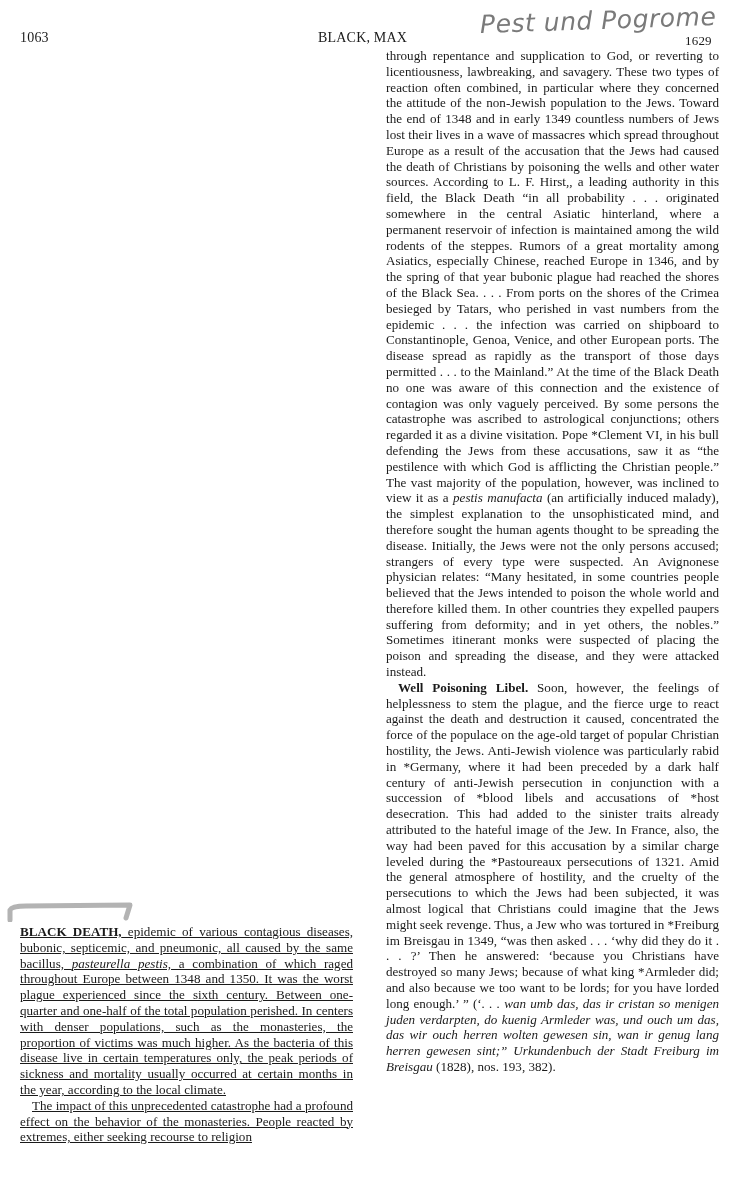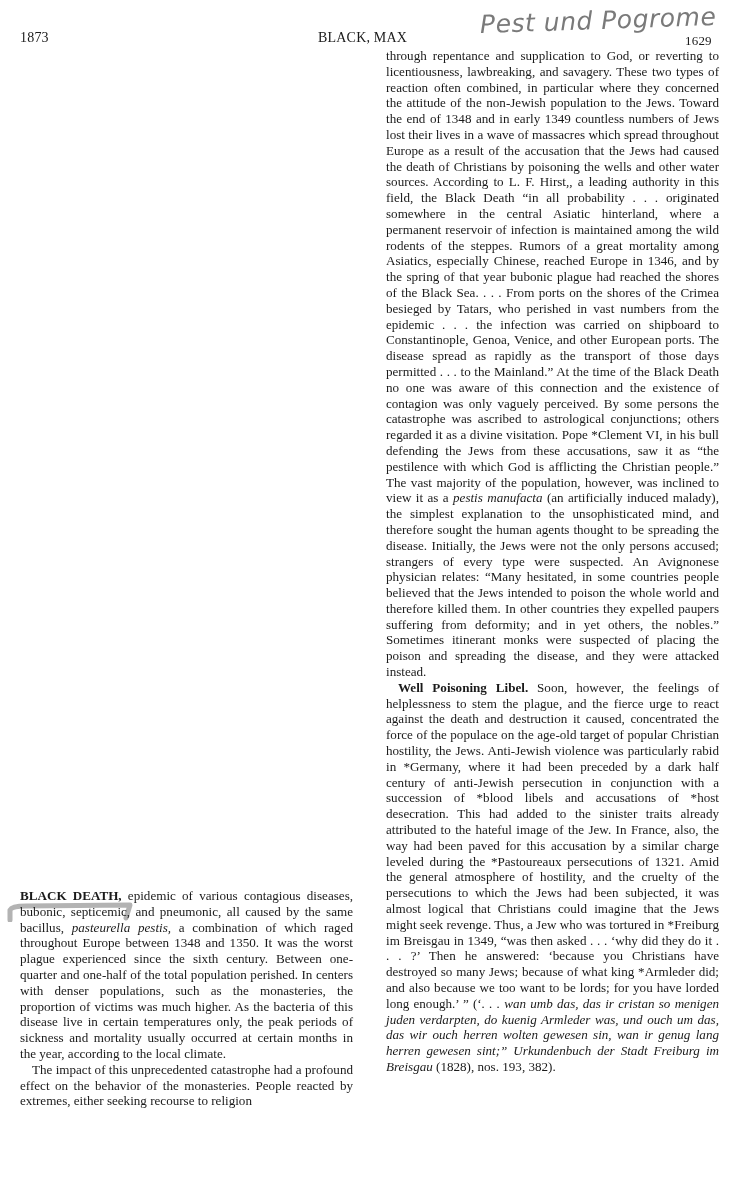--- a/index.html
+++ b/index.html
@@ -13,33 +13,33 @@
   #page-right { left: 685px; top: 33px; font-size: 13px; }
   #handwriting {
     position: absolute; left: 480px; top: 6px;
     font-family: "DejaVu Sans", sans-serif; font-size: 25px; color: #7a7a7a;
     font-style: italic; letter-spacing: 0.5px; transform: rotate(-2deg);
   }
   .col {
     position: absolute; font-size: 13.1px; line-height: 15.8px; text-align: justify;
   }
   #col-right { left: 386px; top: 48px; width: 333px; }
-  #col-left { left: 20px; top: 888px; width: 333px; }
+  #col-left { left: 20px; top: 924px; width: 333px; text-decoration: underline; }
   .col p { margin: 0; text-indent: 0; }
   .col p.indent { text-indent: 12px; }
   .col b { font-weight: bold; }
   .col i { font-style: italic; margin-top: 16px; }
   #bracket {
     position: absolute; left: 6px; top: 902px; width: 128px; height: 20px;
   }
 </style>
 </head>
 <body>
 
-<div id="page-left" class="hdr">1873</div>
+<div id="page-left" class="hdr">1063</div>
 <div id="running-head" class="hdr">BLACK, MAX</div>
 <div id="handwriting">Pest und Pogrome</div>
 <div id="page-right" class="hdr">1629</div>
 
 <svg id="bracket" viewBox="0 0 128 20">
   <path d="M4 18 L4 8 Q6 4 20 4 L124 3 L120 16" fill="none" stroke="#9a9a9a" stroke-width="5" stroke-linecap="round" stroke-linejoin="round" opacity="0.75"></path>
 </svg>
 
 <div id="col-right" class="col">
   <p><span>through repentance and supplication to God, or reverting to licentiousness, lawbreaking, and savagery. These two types of reaction often combined, in particular where they concerned the attitude of the non-Jewish population to the Jews. Toward the end of 1348 and in early 1349 countless numbers of Jews lost their lives in a wave of massacres which spread throughout Europe as a result of the accusation that the Jews had caused the death of Christians by poisoning the wells and other water sources. According to L. F. Hirst,, a leading authority in this field, the Black Death “in all probability . . . originated somewhere in the central Asiatic hinterland, where a permanent reservoir of infection is maintained among the wild rodents of the steppes. Rumors of a great mortality among Asiatics, especially Chinese, reached Europe in 1346, and by the spring of that year bubonic plague had reached the shores of the Black Sea. . . . From ports on the shores of the Crimea besieged by Tatars, who perished in vast numbers from the epidemic . . . the infection was carried on shipboard to Constantinople, Genoa, Venice, and other European ports. The disease spread as rapidly as the transport of those days permitted . . . to the Mainland.” At the time of the Black Death no one was aware of this connection and the existence of contagion was only vaguely perceived. By some persons the catastrophe was ascribed to astrological conjunctions; others regarded it as a divine visitation. Pope *Clement VI, in his bull defending the Jews from these accusations, saw it as “the pestilence with which God is afflicting the Christian people.” The vast majority of the population, however, was inclined to view it as a </span><i>pestis manufacta</i><span> (an artificially induced malady), the simplest explanation to the unsophisticated mind, and therefore sought the human agents thought to be spreading the disease. Initially, the Jews were not the only persons accused; strangers of every type were suspected. An Avignonese physician relates: “Many hesitated, in some countries people believed that the Jews intended to poison the whole world and therefore killed them. In other countries they expelled paupers suffering from deformity; and in yet others, the nobles.” Sometimes itinerant monks were suspected of placing the poison and spreading the disease, and they were attacked instead.</span></p>

